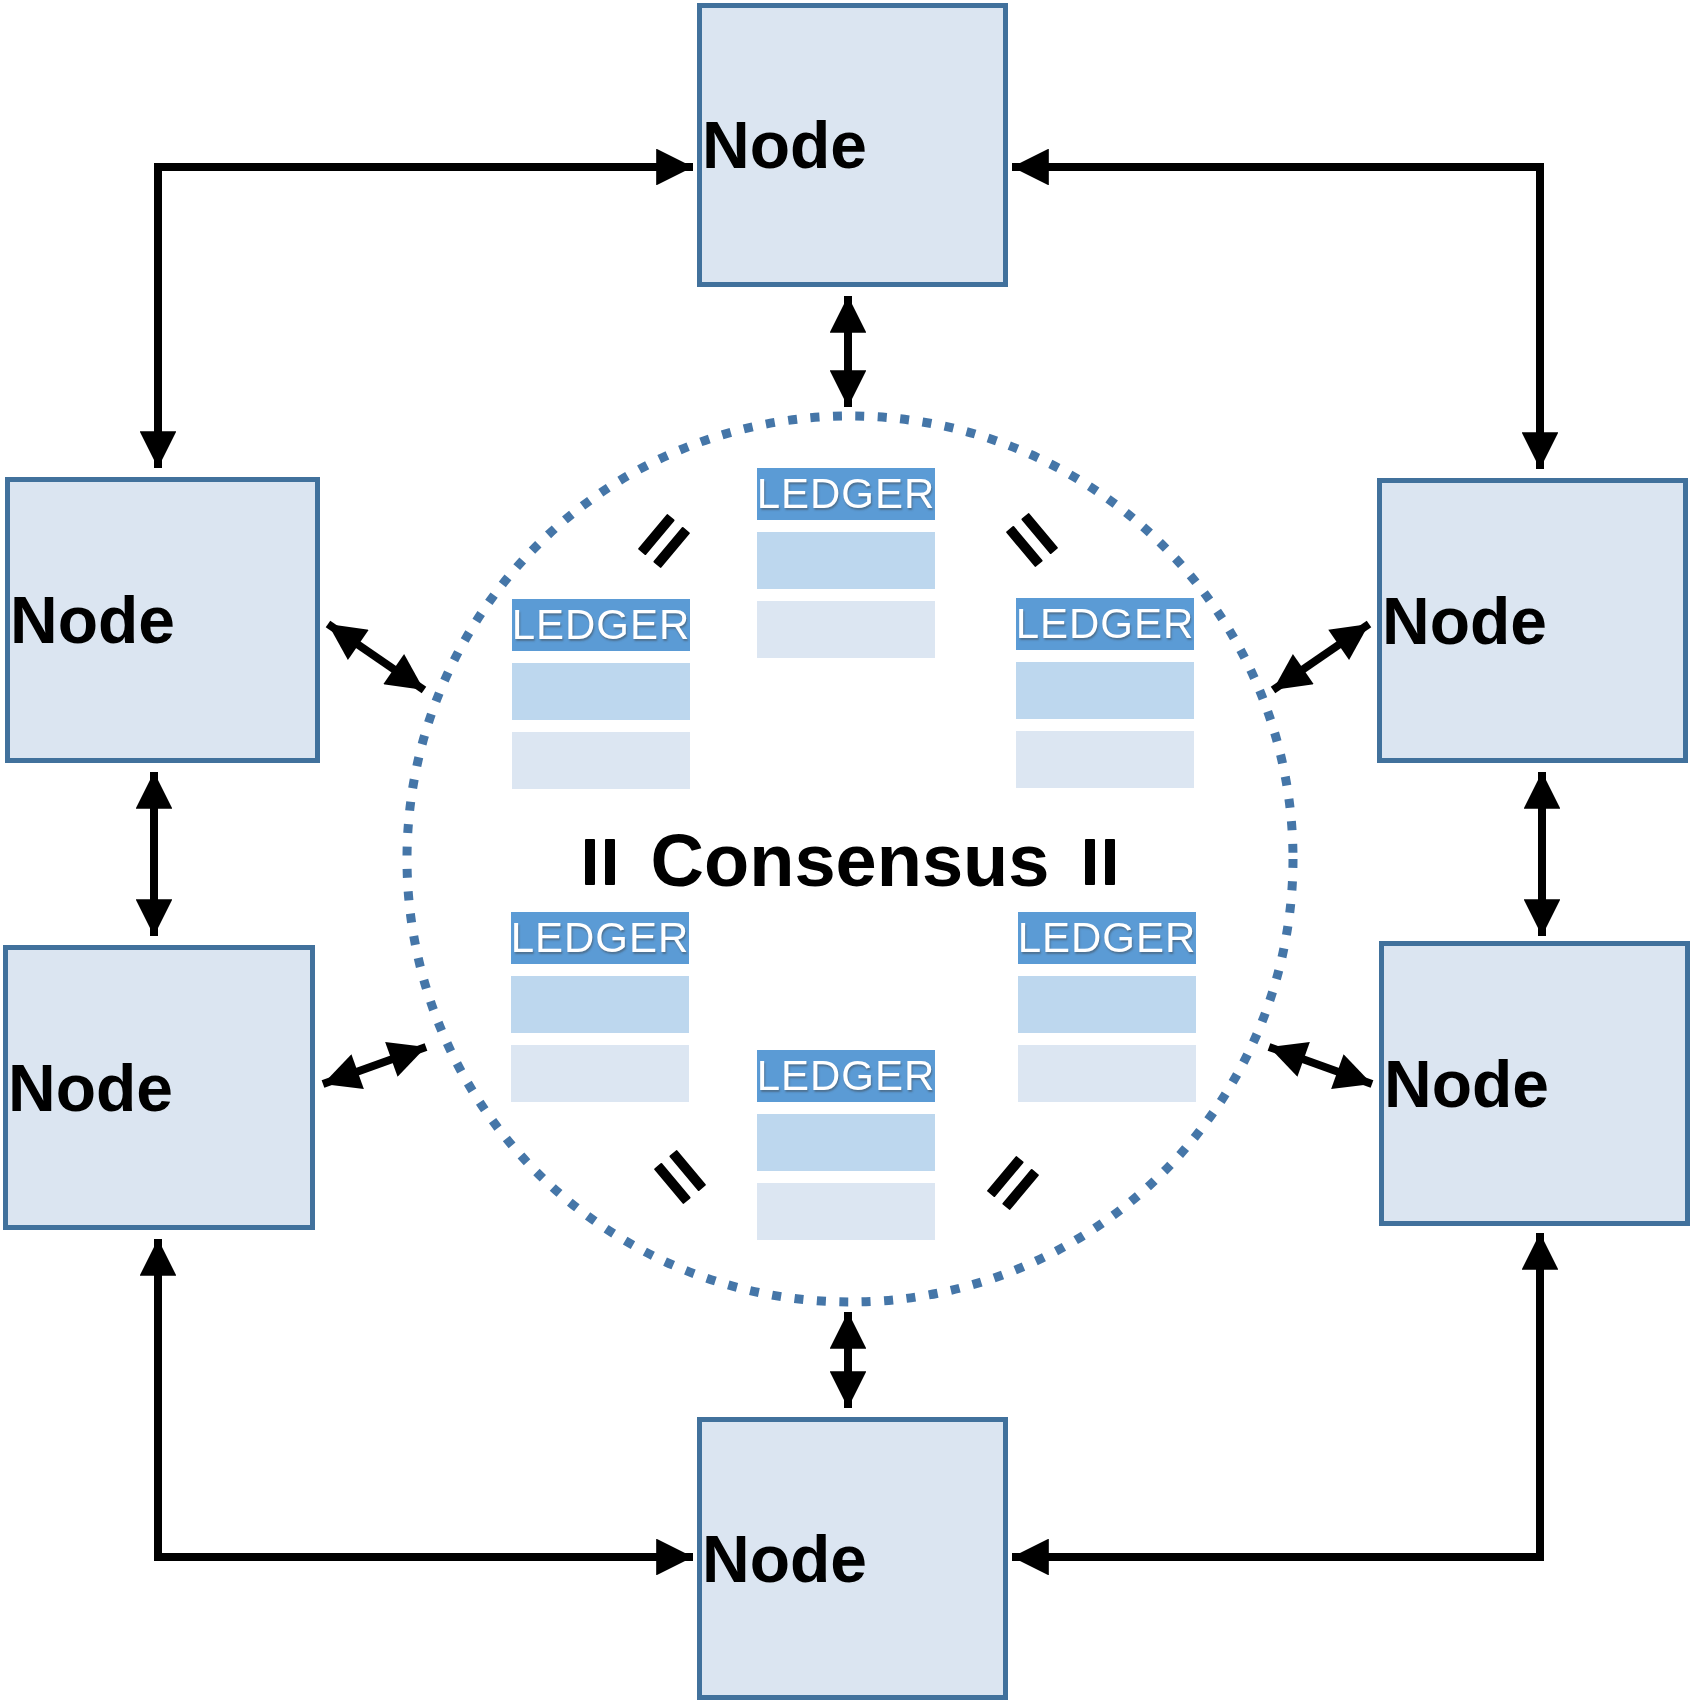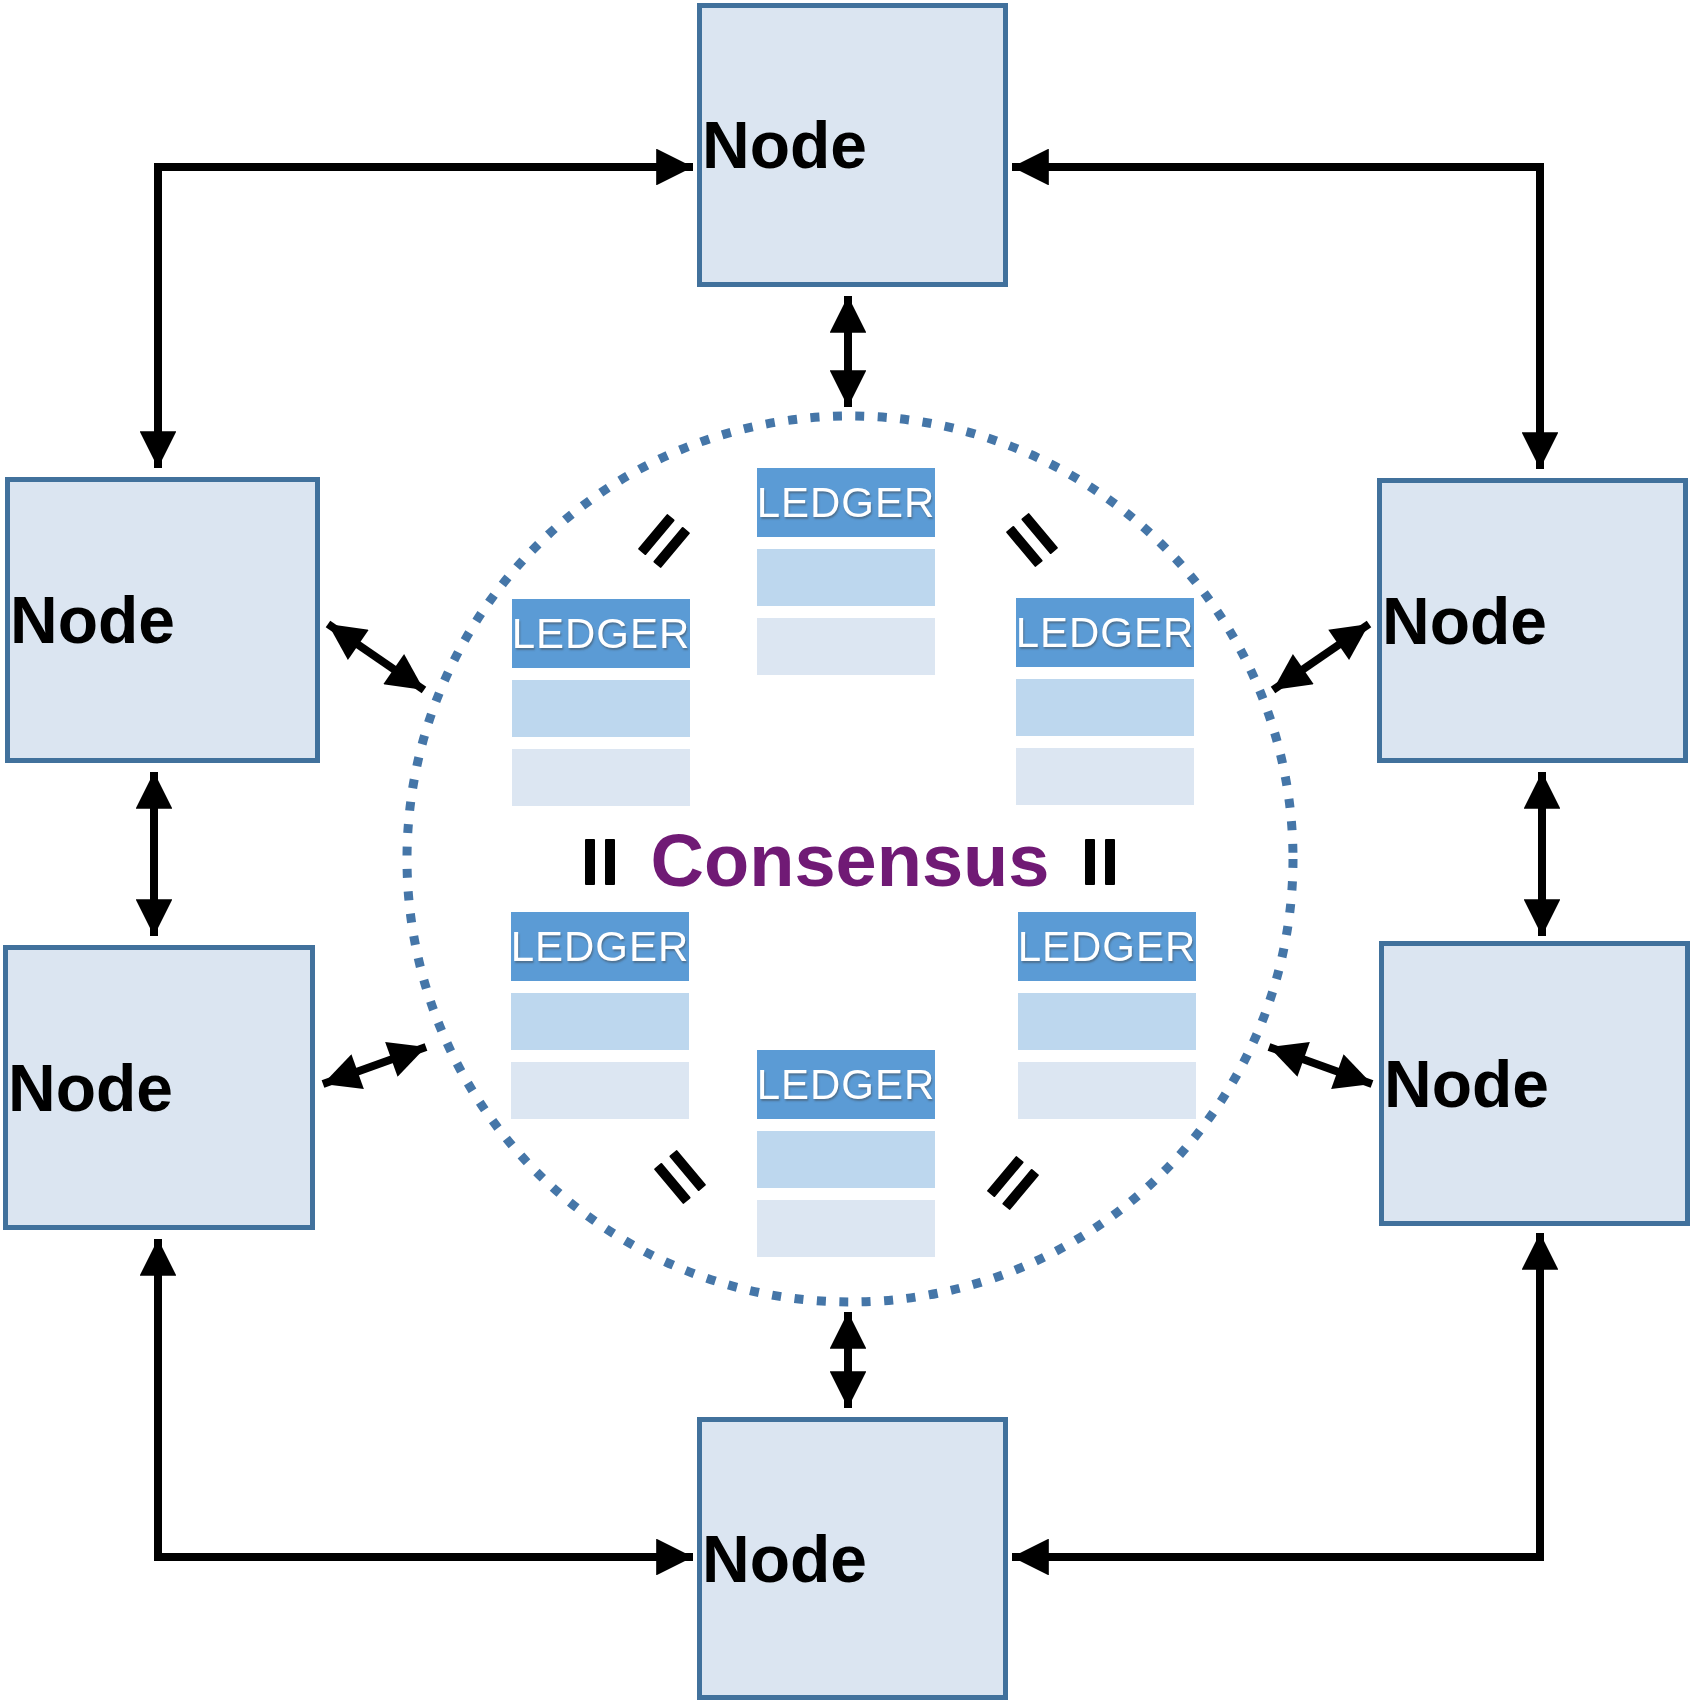--- a/index.html
+++ b/index.html
@@ -19,37 +19,37 @@
     display:flex;align-items:center;justify-content:flex-start;
     box-sizing:border-box;
   }
   .node span{
     font-size:66px;font-weight:bold;color:#000;
     letter-spacing:0px;
   }
 
   .ledger{position:absolute;width:178px;}
   .ledger-header{
-    width:178px;height:69px;
+    width:178px;height:52px;
     background:#5b9bd5;
     color:#ffffff;
     font-size:42px;font-weight:400;letter-spacing:1px;
     display:flex;align-items:center;justify-content:center;
     text-shadow:1px 2px 2px rgba(60,60,60,0.45);
     box-sizing:border-box;
   }
   .ledger-row{width:178px;height:57px;margin-top:12px;}
   .row1{background:#bdd7ee;}
   .row2{background:#dce6f2;}
 
   .consensus{
     position:absolute;
     left:650px;top:820px;width:400px;height:80px;
     display:flex;align-items:center;justify-content:center;
-    font-size:74px;font-weight:bold;color:#701a75;
+    font-size:74px;font-weight:bold;color:#000000;
   }
 
   .eq{
     position:absolute;
     width:46px;height:30px;
     display:flex;flex-direction:column;justify-content:space-between;
   }
   .eq .bar{width:46px;height:10px;background:#000;border-radius:1px;}
 </style>
 </head>

